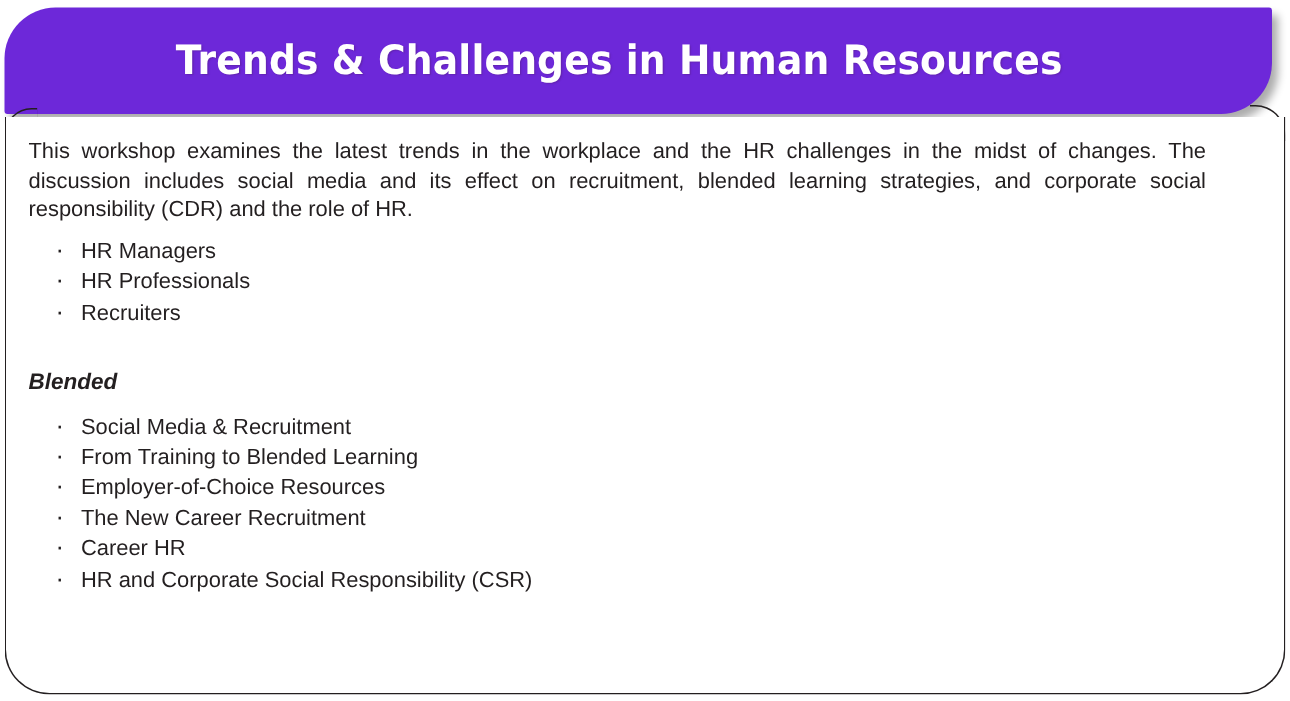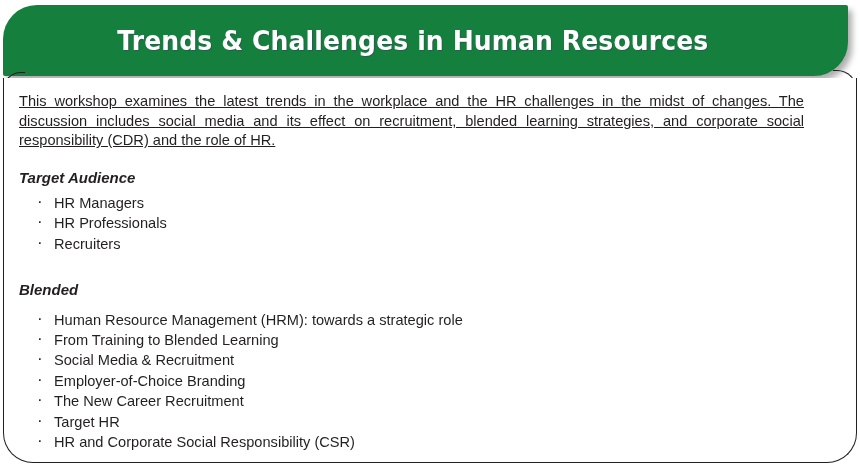--- a/index.html
+++ b/index.html
@@ -21,21 +21,21 @@
     background: #ffffff;
   }
 
   
   .header-band {
     position: absolute;
     left: 3px;
     top: 5px;
     width: 845px;
     height: 71px;
-    background: #15803d;
+    background: #6d28d9;
     border-top-left-radius: 34px;
     border-bottom-right-radius: 34px;
     border-top-right-radius: 2px;
     border-bottom-left-radius: 2px;
     box-shadow: 4px 5px 6px rgba(0,0,0,0.33);
     display: flex;
     align-items: center;
     justify-content: center;
     box-sizing: border-box;
     padding-left: 10px;
@@ -103,21 +103,20 @@
     color: #231f20;
   }
 
   .intro {
     font-size: 14.6px;
     line-height: 19.6px;
     text-align: justify;
     color: #231f20;
     margin: 0;
     width: 785px;
-    text-decoration: underline;
   }
 
   .section-heading {
     font-size: 15px;
     font-weight: bold;
     font-style: italic;
     color: #231f20;
     margin: 0;
     line-height: 17px;
   }
@@ -163,34 +162,32 @@
   </div>
 
   <div class="panel-topleft-curve"></div>
   <div class="panel-topright-curve"></div>
   <div class="body-panel"></div>
 
   <div class="content">
 
     <p class="intro">This workshop examines the latest trends in the workplace and the HR challenges in the midst of changes. The discussion includes social media and its effect on recruitment, blended learning strategies, and corporate social responsibility (CDR) and the role of HR.</p>
 
-    <div class="section-heading heading-target">Target Audience</div>
 
     <ul class="bullets target">
       <li>HR Managers</li>
       <li>HR Professionals</li>
       <li>Recruiters</li>
     </ul>
 
     <div class="section-heading heading-modules">Blended</div>
 
     <ul class="bullets modules">
-      <li>Human Resource Management (HRM): towards a strategic role</li>
+      <li>Social Media &amp; Recruitment</li>
       <li>From Training to Blended Learning</li>
-      <li>Social Media &amp; Recruitment</li>
-      <li>Employer-of-Choice Branding</li>
+      <li>Employer-of-Choice Resources</li>
       <li>The New Career Recruitment</li>
-      <li>Target HR</li>
+      <li>Career HR</li>
       <li>HR and Corporate Social Responsibility (CSR)</li>
     </ul>
 
   </div>
 </div>
 
 </body></html>

